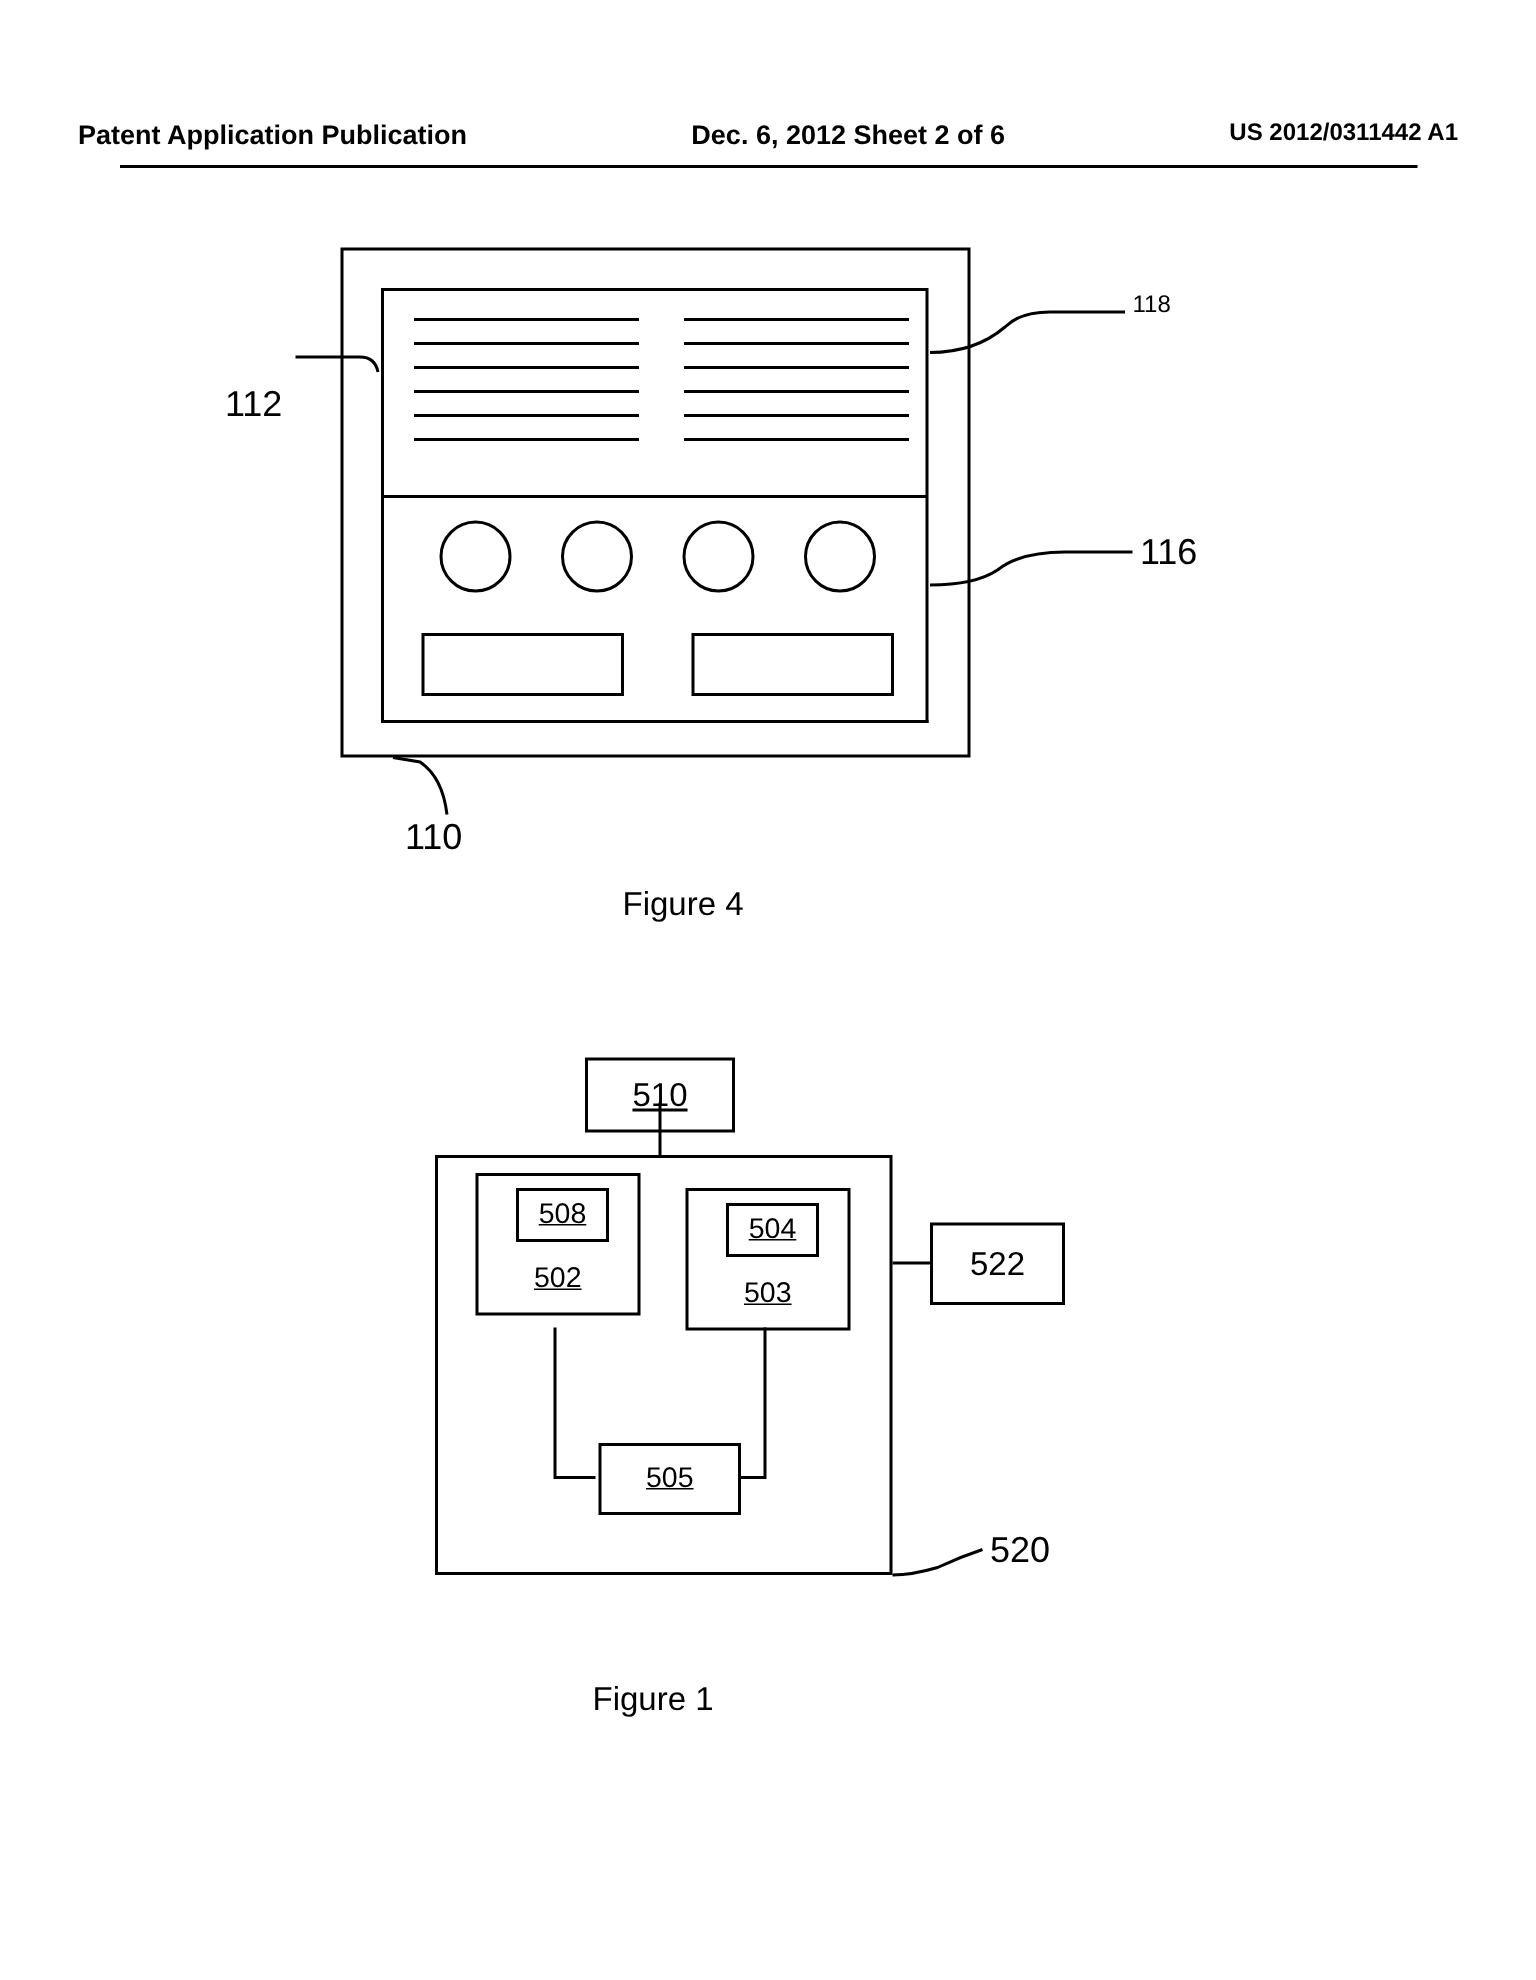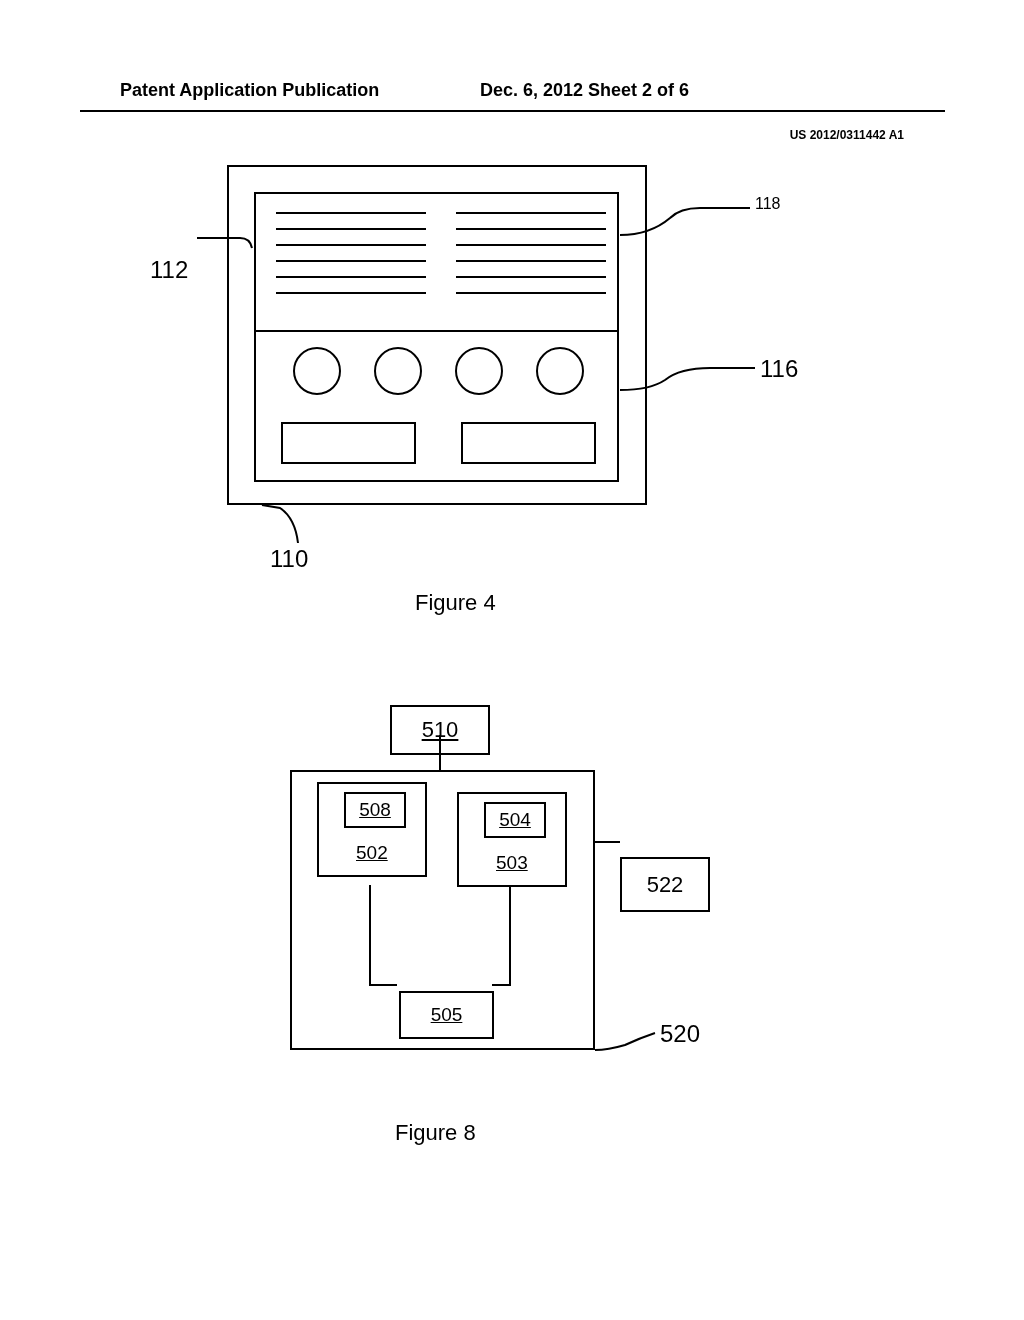--- a/index.html
+++ b/index.html
@@ -16,36 +16,35 @@
       position: relative;
     }
     
     .header {
       position: absolute;
       top: 80px;
       left: 0;
       width: 100%;
       display: flex;
       justify-content: space-between;
-      padding: 0 120px;
+      padding: 0 52px;
       font-weight: bold;
       gap: 34px;
     }
     
     .header-left {
       font-size: 18px;
     }
     
     .header-center {
       font-size: 18px;
     }
     
     .header-right {
-      font-size: 12px;
-      margin-top: 48px;
+      font-size: 16px;
     }
     
     .header-divider {
       position: absolute;
       top: 110px;
       left: 80px;
       width: 865px;
       height: 2px;
       background: black;
     }
@@ -261,35 +260,33 @@
       top: 190px;
       left: 107px;
       width: 95px;
       height: 48px;
       border: 2px solid black;
       display: flex;
       align-items: center;
       justify-content: center;
       font-size: 19px;
       text-decoration: underline;
-      margin-top: 29px;
     }
     
     .fig5-box-522 {
       position: absolute;
       top: 815px;
       left: 620px;
       width: 90px;
       height: 55px;
       border: 2px solid black;
       display: flex;
       align-items: center;
       justify-content: center;
       font-size: 22px;
-      margin-top: 42px;
     }
     
     .label-520 {
       position: absolute;
       top: 1020px;
       left: 660px;
       font-size: 24px;
     }
     
     .fig5-caption {
@@ -370,21 +367,21 @@
     <div class="fig5-box-504">504</div>
     <div class="fig5-label-503">503</div>
   </div>
   <div class="fig5-box-505">505</div>
 </div>
 
 <div class="fig5-box-522">522</div>
 
 <div class="label-520">520</div>
 
-<div class="fig5-caption">Figure 8</div>
+<div class="fig5-caption">Figure 1</div>
 
 <svg class="svg-overlay">
 
   <path d="M 197 238 L 240 238 Q 250 238 252 248" stroke="black" stroke-width="2" fill="none"></path>
 
   <path d="M 750 208 L 700 208 Q 680 208 670 218 Q 650 235 620 235" stroke="black" stroke-width="2" fill="none"></path>
 
   <path d="M 755 368 L 710 368 Q 680 368 665 380 Q 650 390 620 390" stroke="black" stroke-width="2" fill="none"></path>
 
   <path d="M 298 543 Q 295 518 280 508 L 262 505" stroke="black" stroke-width="2" fill="none"></path>

